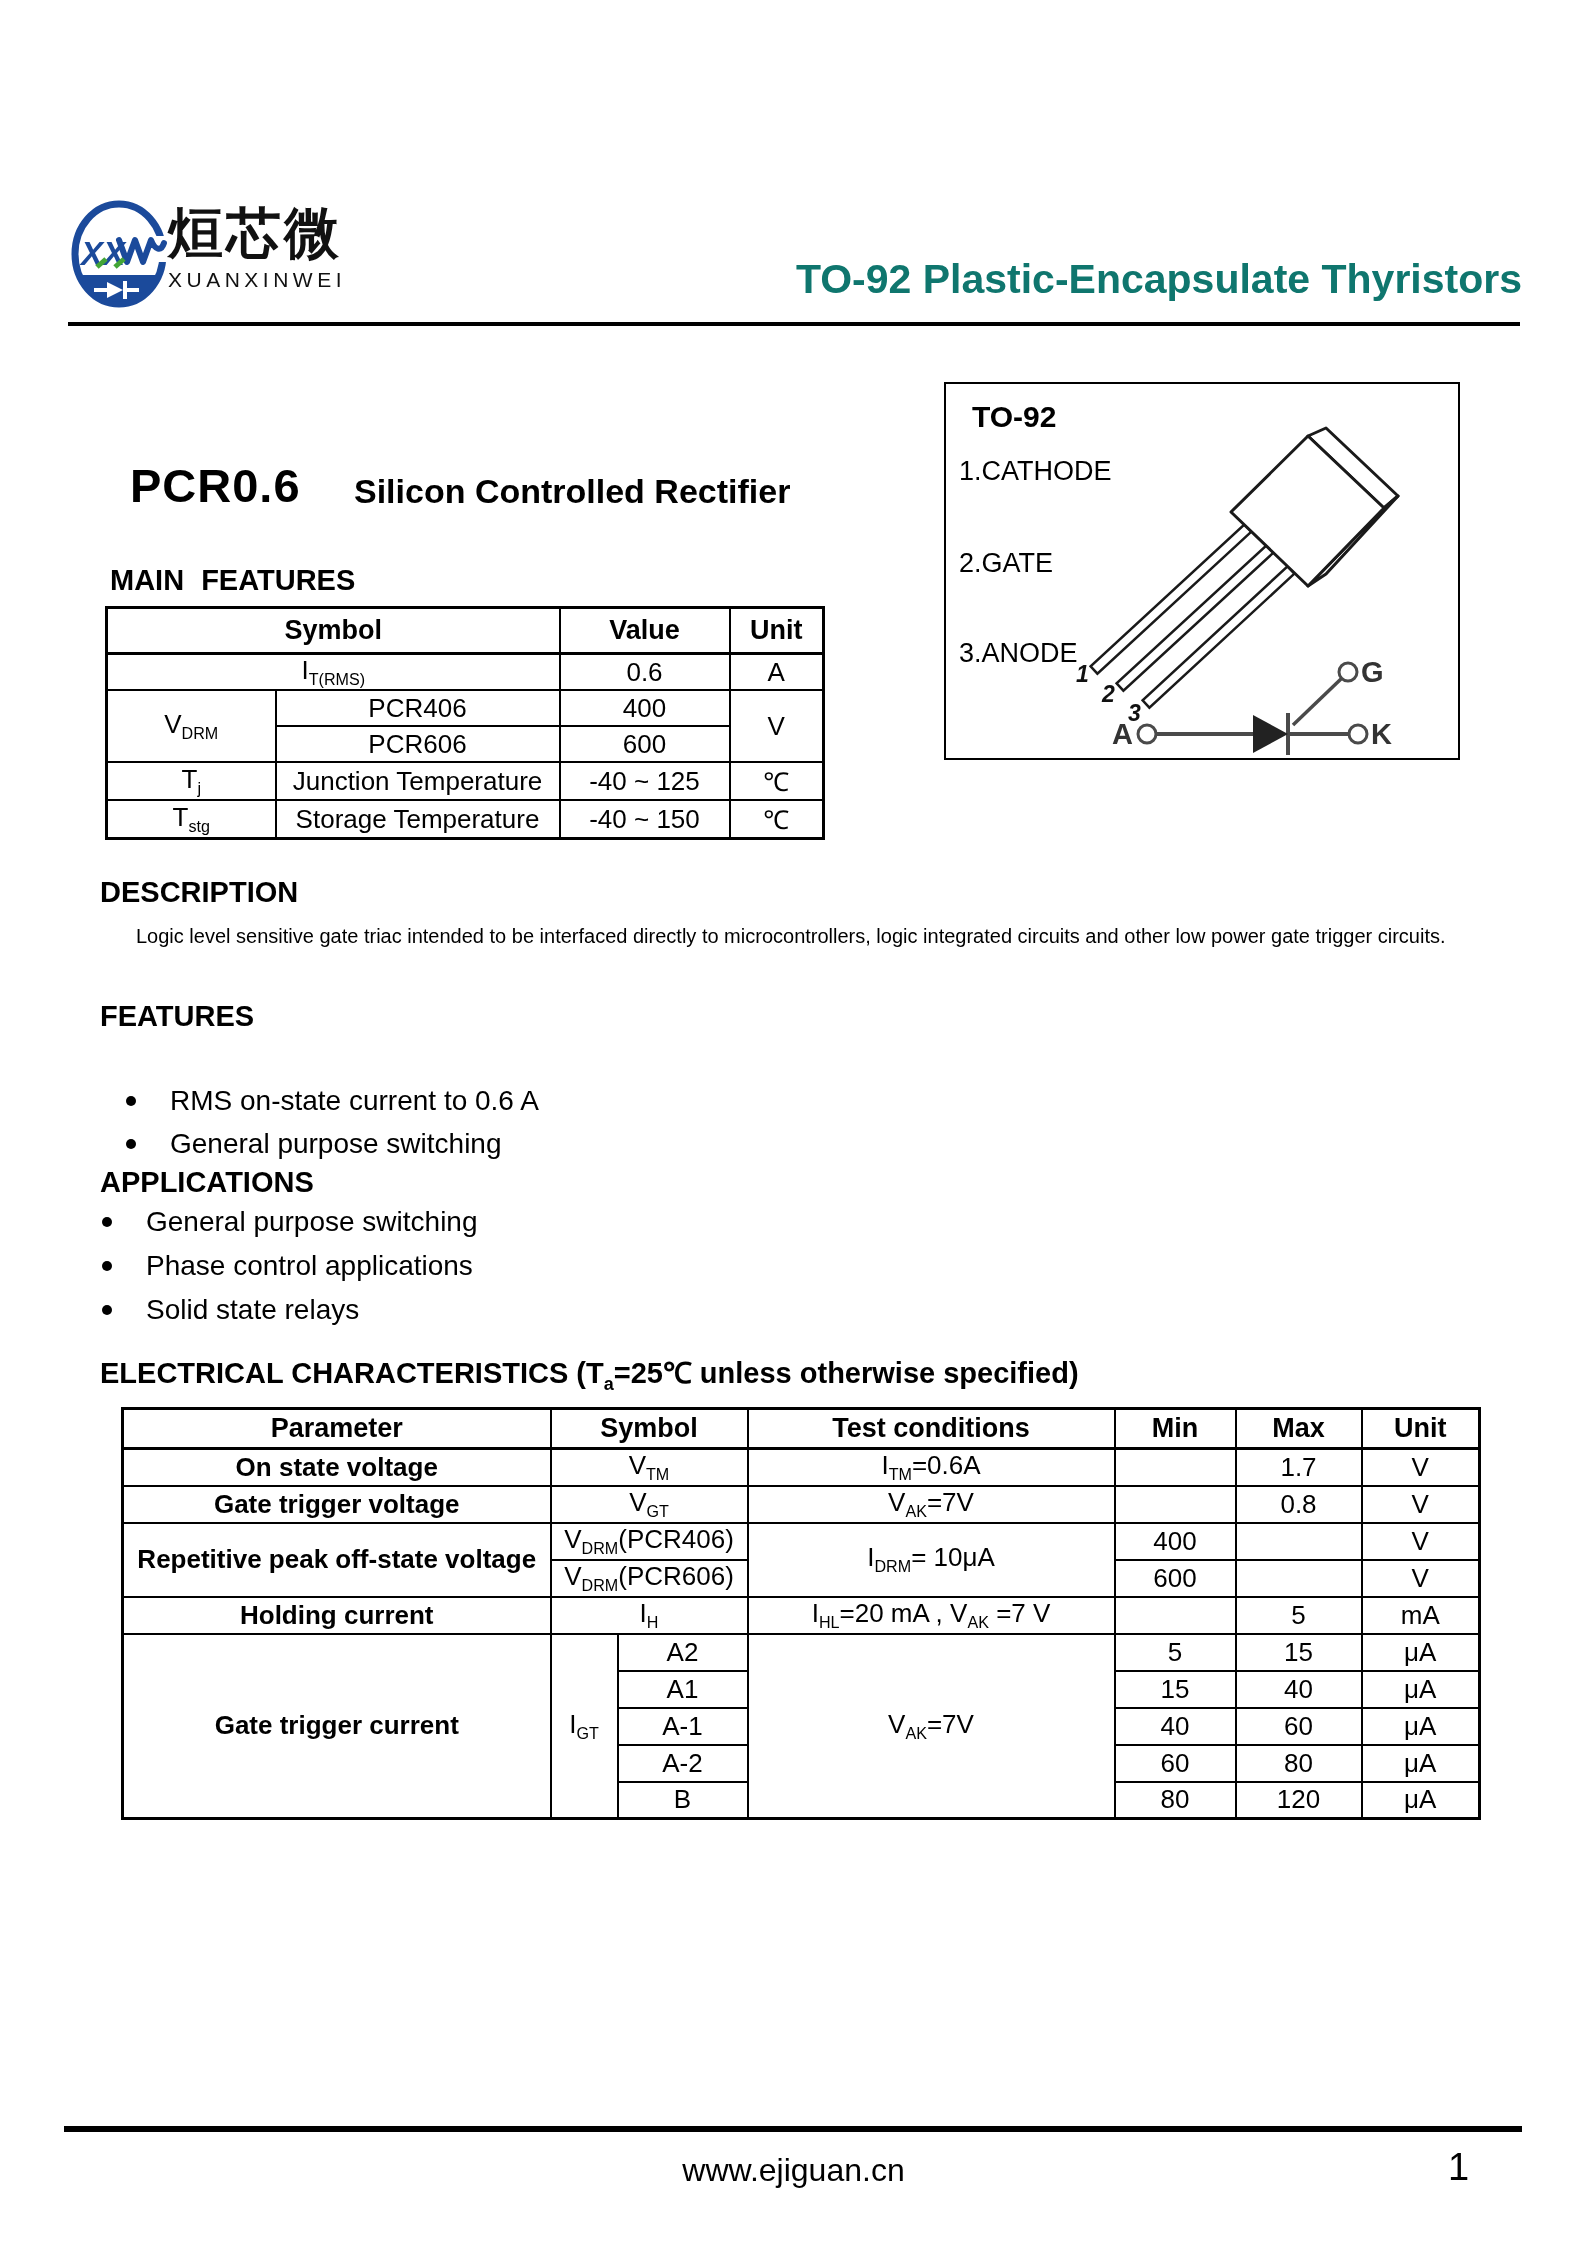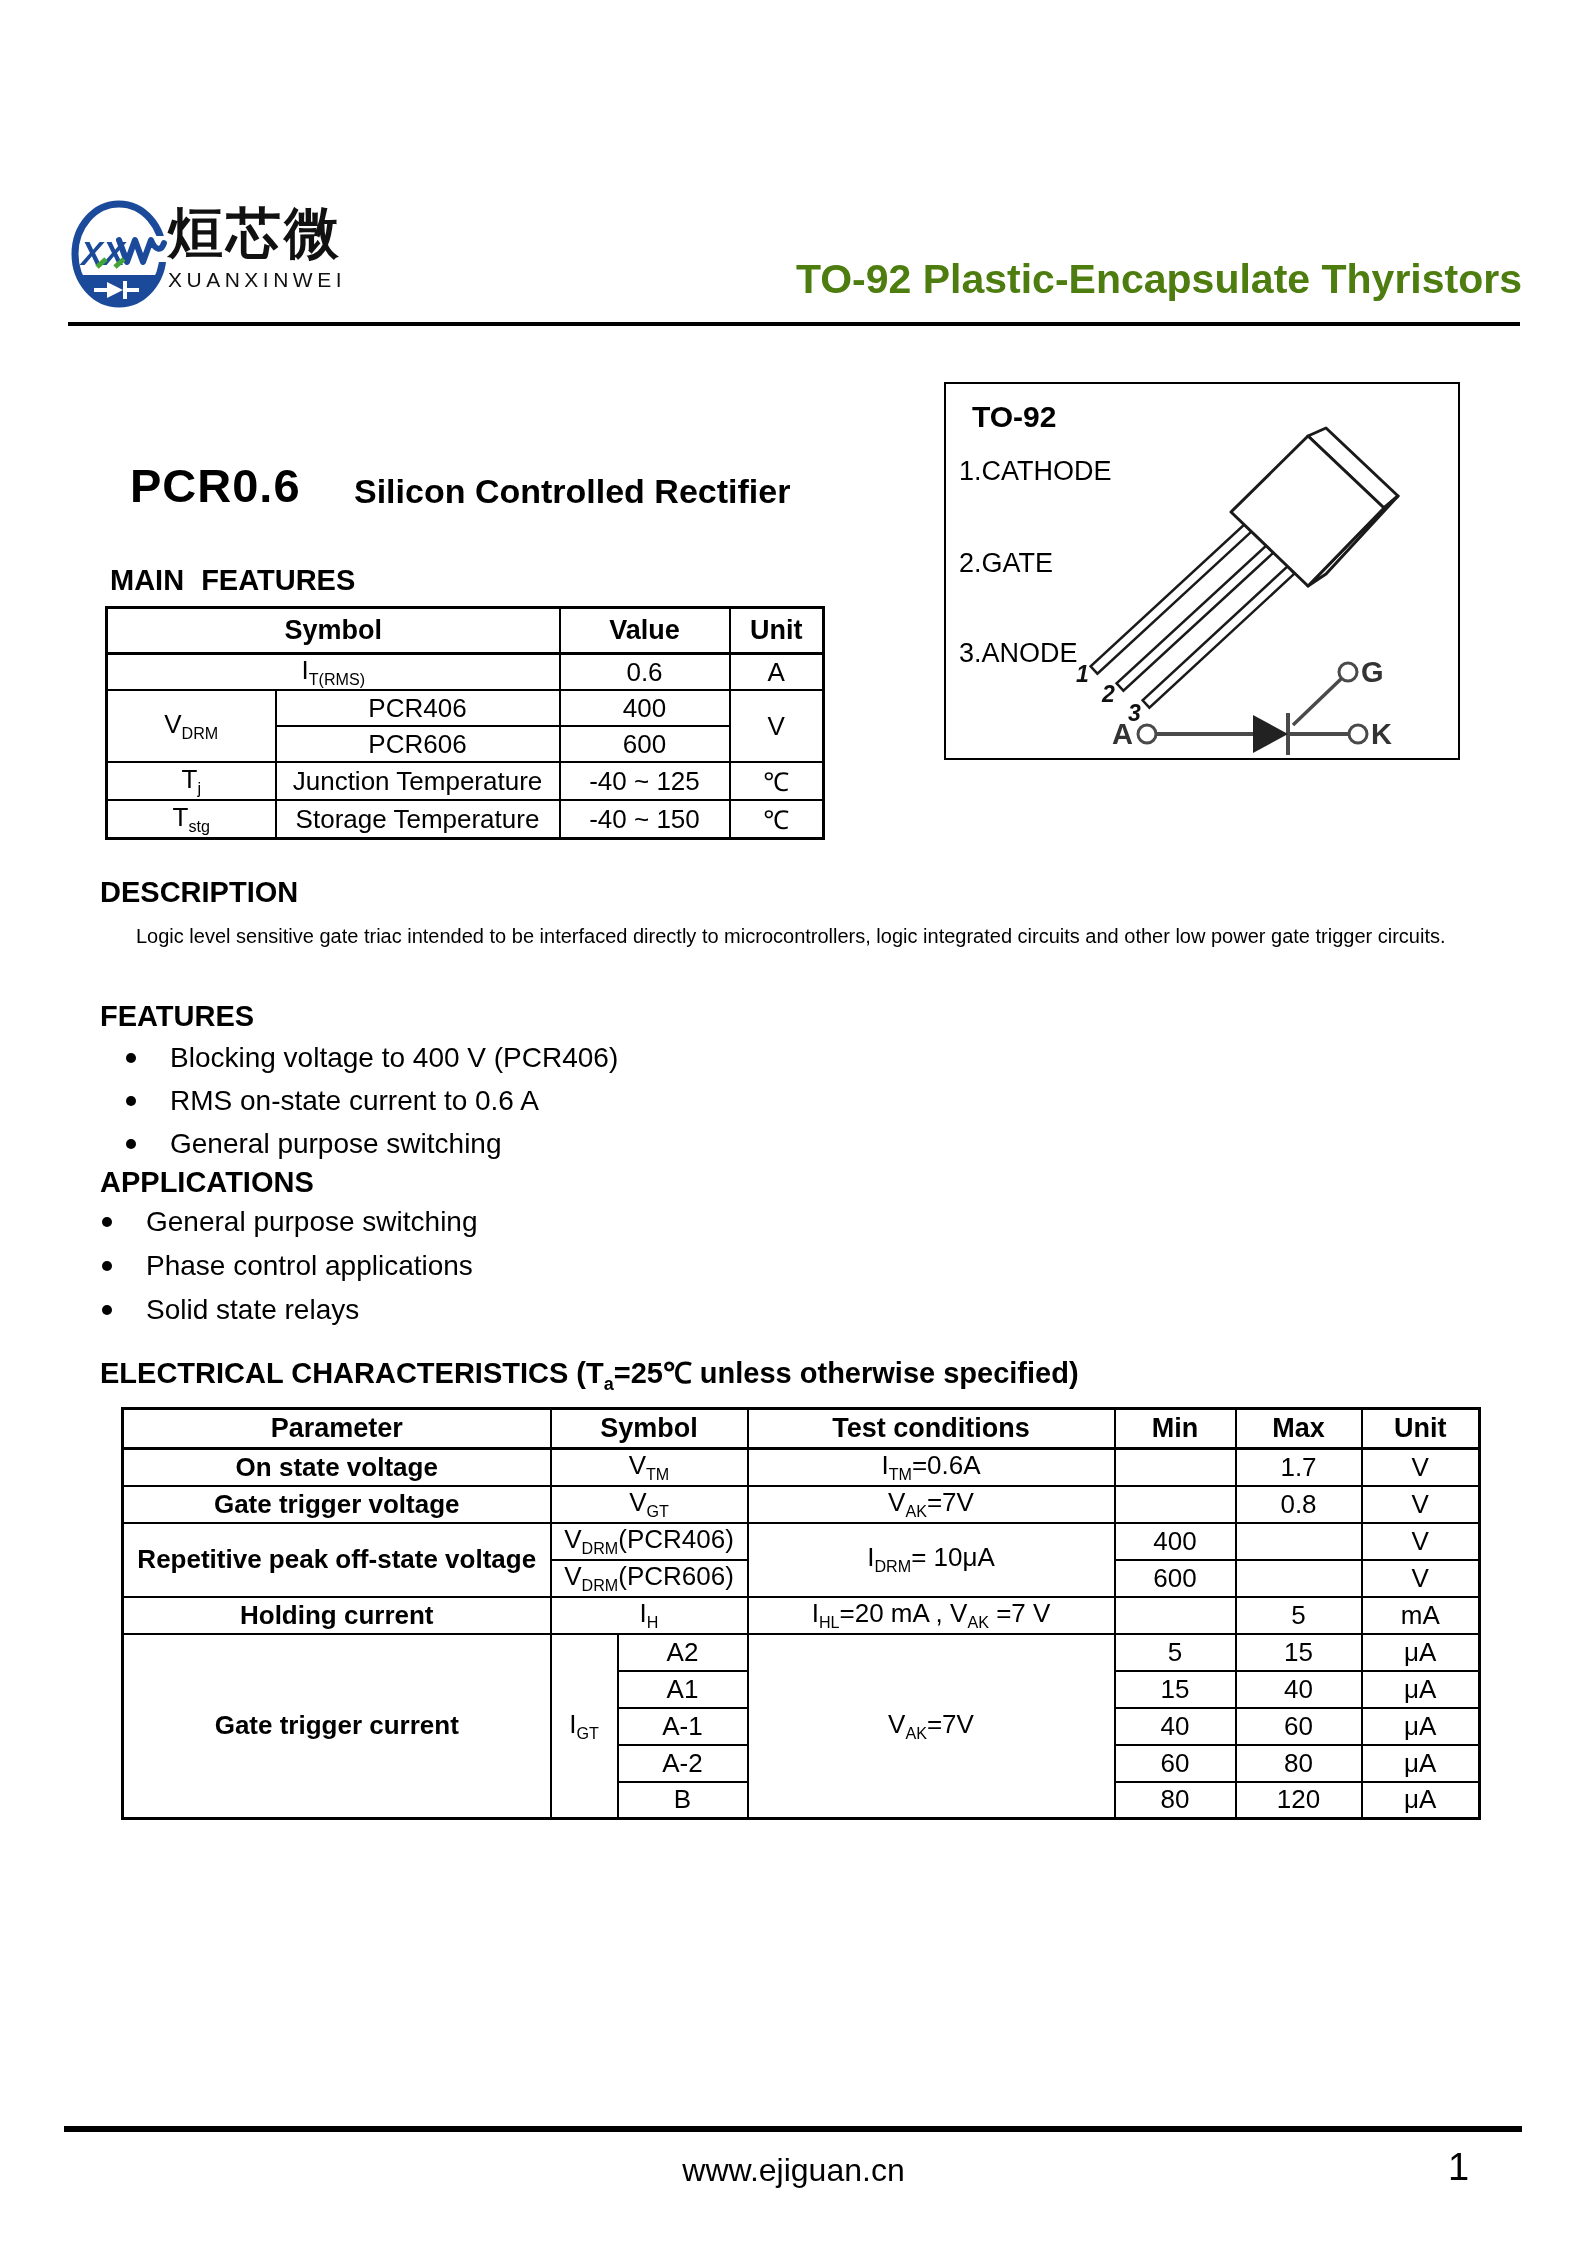--- a/index.html
+++ b/index.html
@@ -6,21 +6,21 @@
   .page{
     position:relative; width:1587px; height:2245px; margin:0 auto;
     background:#ffffff; font-family:"Liberation Sans", sans-serif; color:#000;
     overflow:hidden;
   }
   .abs{position:absolute;}
 
   
   .brand-cn{font-size:55px; font-weight:bold; letter-spacing:3px; line-height:1; color:#111;}
   .brand-en{font-size:21px; letter-spacing:4.5px; margin-top:7px; color:#111;}
-  .doc-title{font-size:41px; font-weight:bold; text-align:right; white-space:nowrap; color:#4d7c0f;}
+  .doc-title{font-size:41px; font-weight:bold; text-align:right; white-space:nowrap; color:#0f766e;}
   .rule{background:#000;}
 
   
   .part-number{font-size:47px; font-weight:bold; letter-spacing:1px;}
   .part-name{font-size:34px; font-weight:bold;}
 
   .sec-heading{font-size:29px; font-weight:bold; white-space:nowrap;}
   .body-text{font-size:27px; line-height:40px;}
 
   
@@ -157,24 +157,20 @@
       <text x="187" y="360" text-anchor="end" font-size="29" font-weight="bold" fill="#333">A</text>
       <text x="425" y="360" font-size="29" font-weight="bold" fill="#333">K</text>
       <text x="415" y="298" font-size="29" font-weight="bold" fill="#333">G</text>
     </svg>
   </div>
 
   <div class="abs sec-heading" style="left:100px; top:876px;">DESCRIPTION</div>
   <div class="abs body-text" style="left:100px; top:916px; width:1400px; text-indent:36px; font-size:20px;">Logic level sensitive gate triac intended to be interfaced directly to microcontrollers, logic integrated circuits and other low power gate trigger circuits.</div>
 
   <div class="abs sec-heading" style="left:100px; top:1000px;">FEATURES</div>
-  <div class="bullet-row" style="left:126px; top:1042px;">
-    <span class="dot"></span>
-    <span class="txt">Blocking voltage to 400 V (PCR406)</span>
-  </div>
   <div class="bullet-row" style="left:126px; top:1085px;">
     <span class="dot"></span>
     <span class="txt">RMS on-state current to 0.6 A</span>
   </div>
   <div class="bullet-row" style="left:126px; top:1128px;">
     <span class="dot"></span>
     <span class="txt">General purpose switching</span>
   </div>
 
   <div class="abs sec-heading" style="left:100px; top:1166px;">APPLICATIONS</div>

